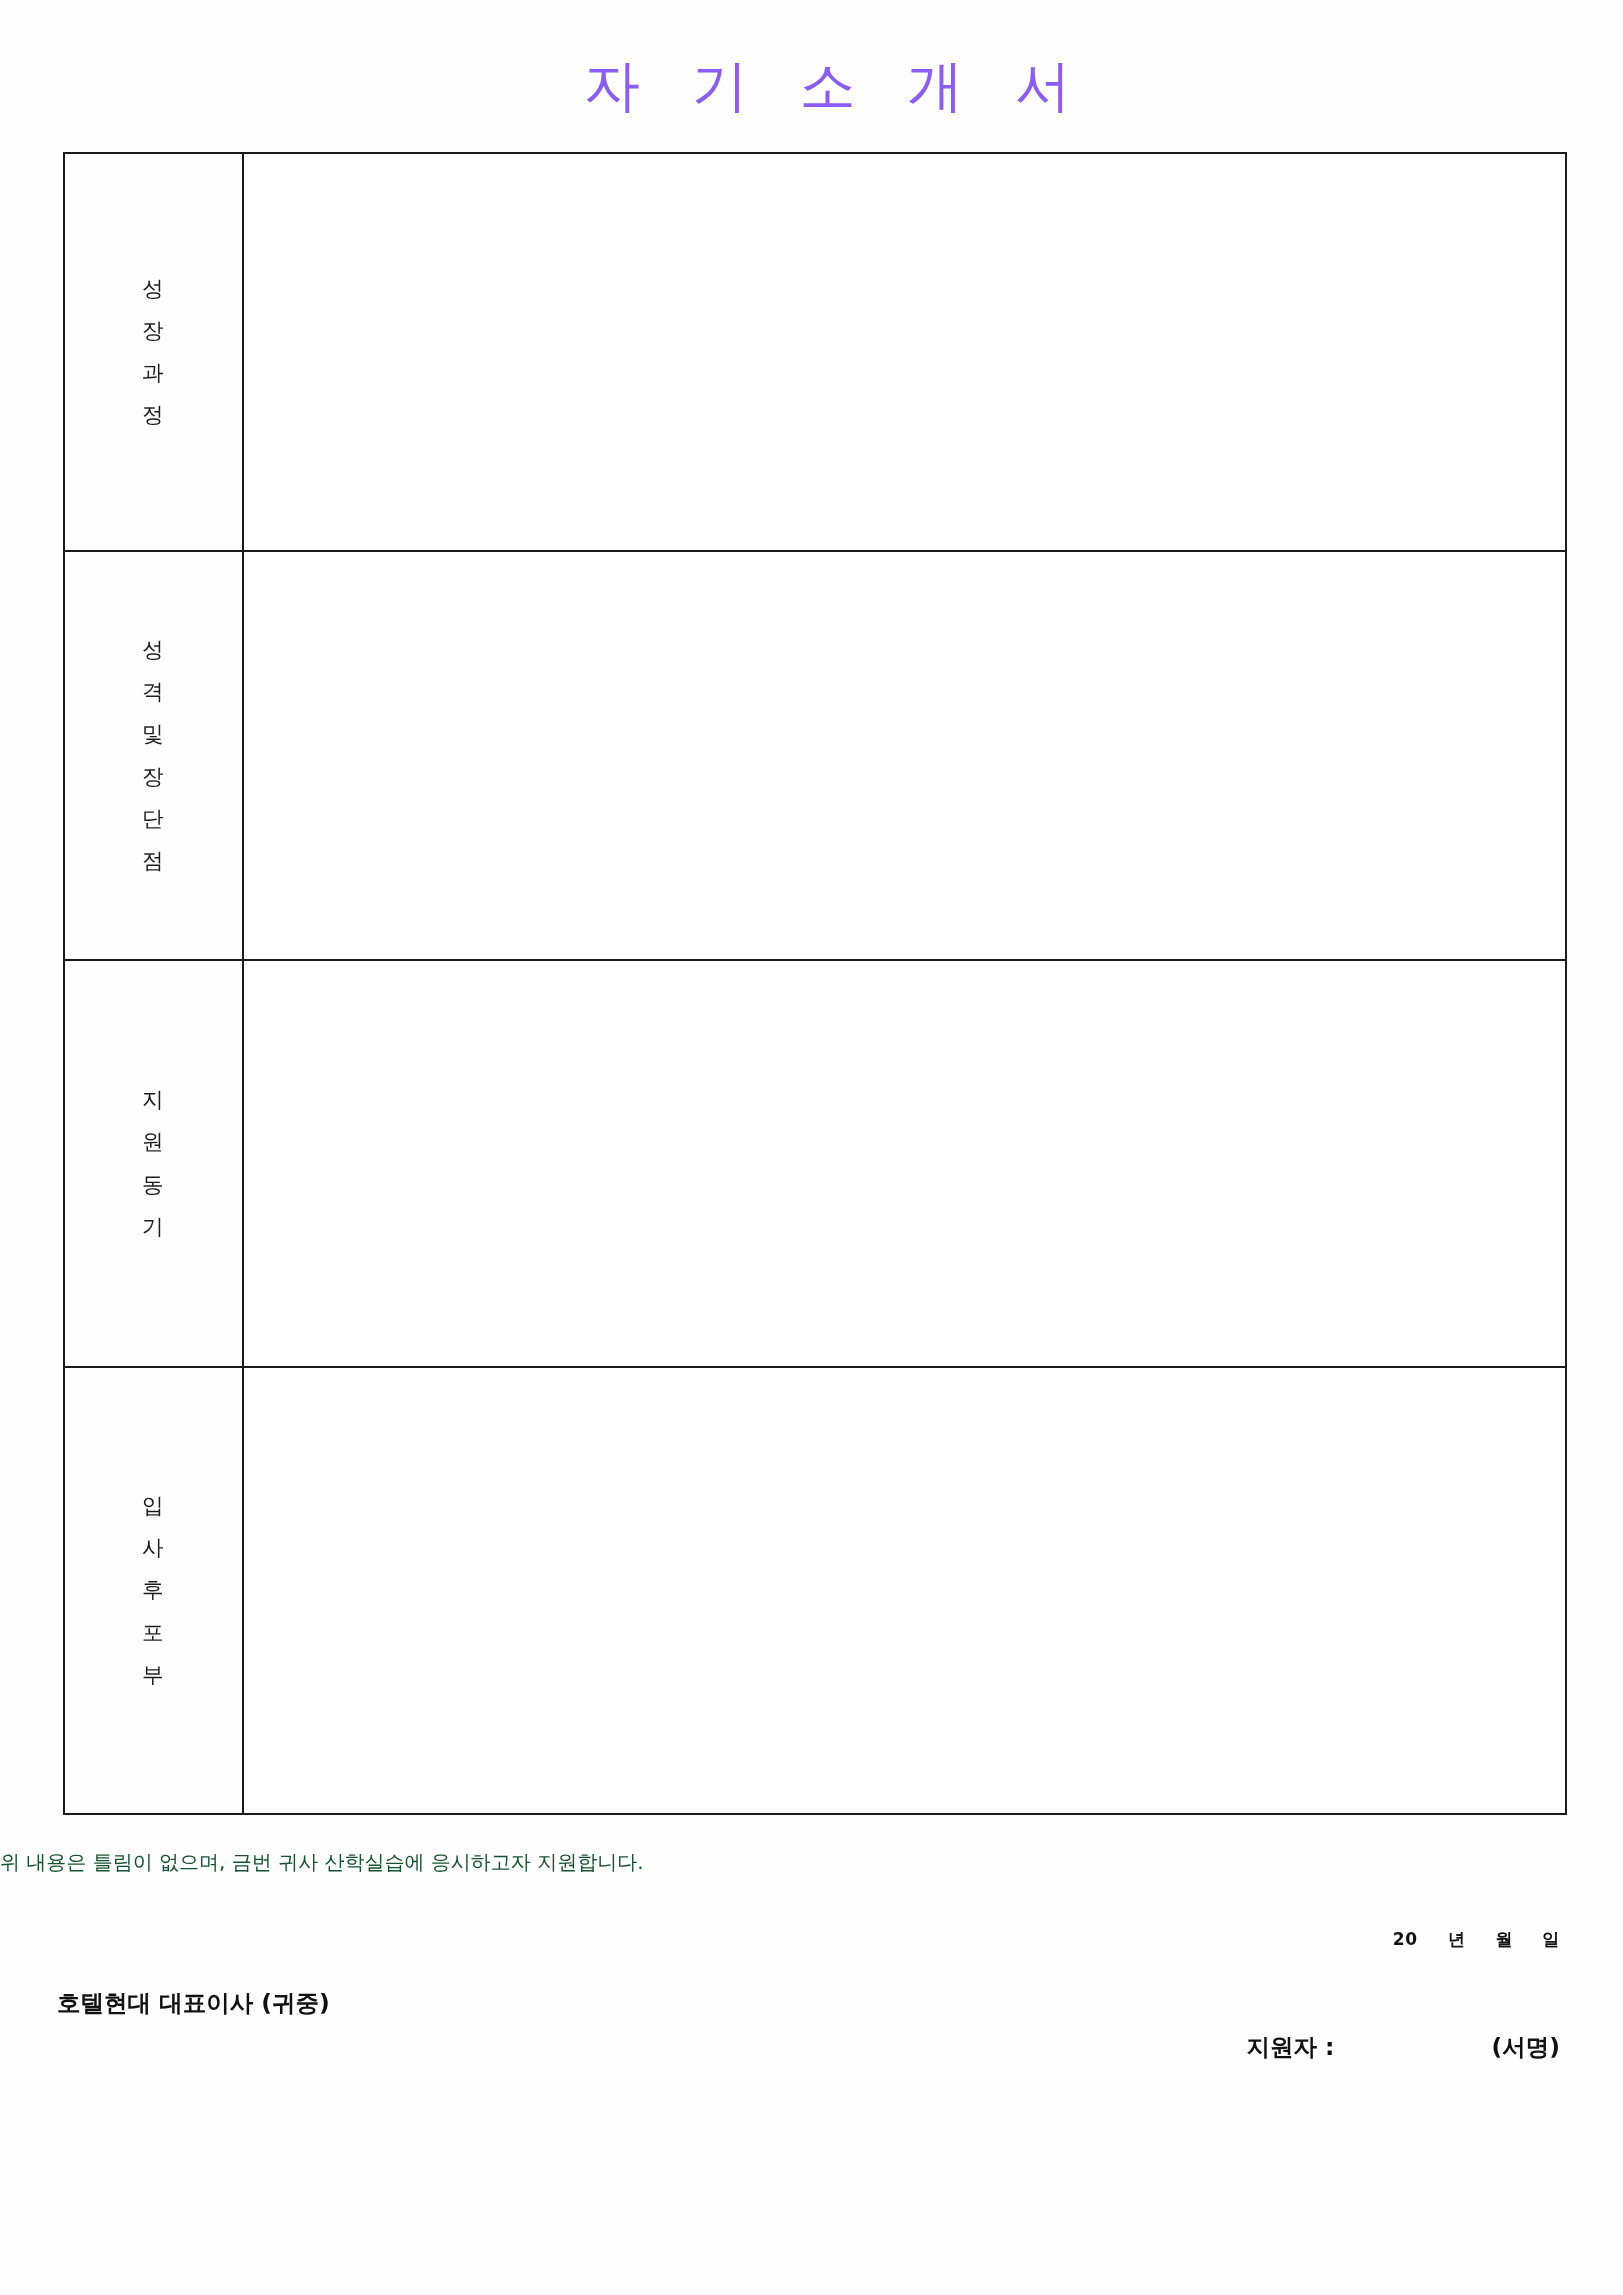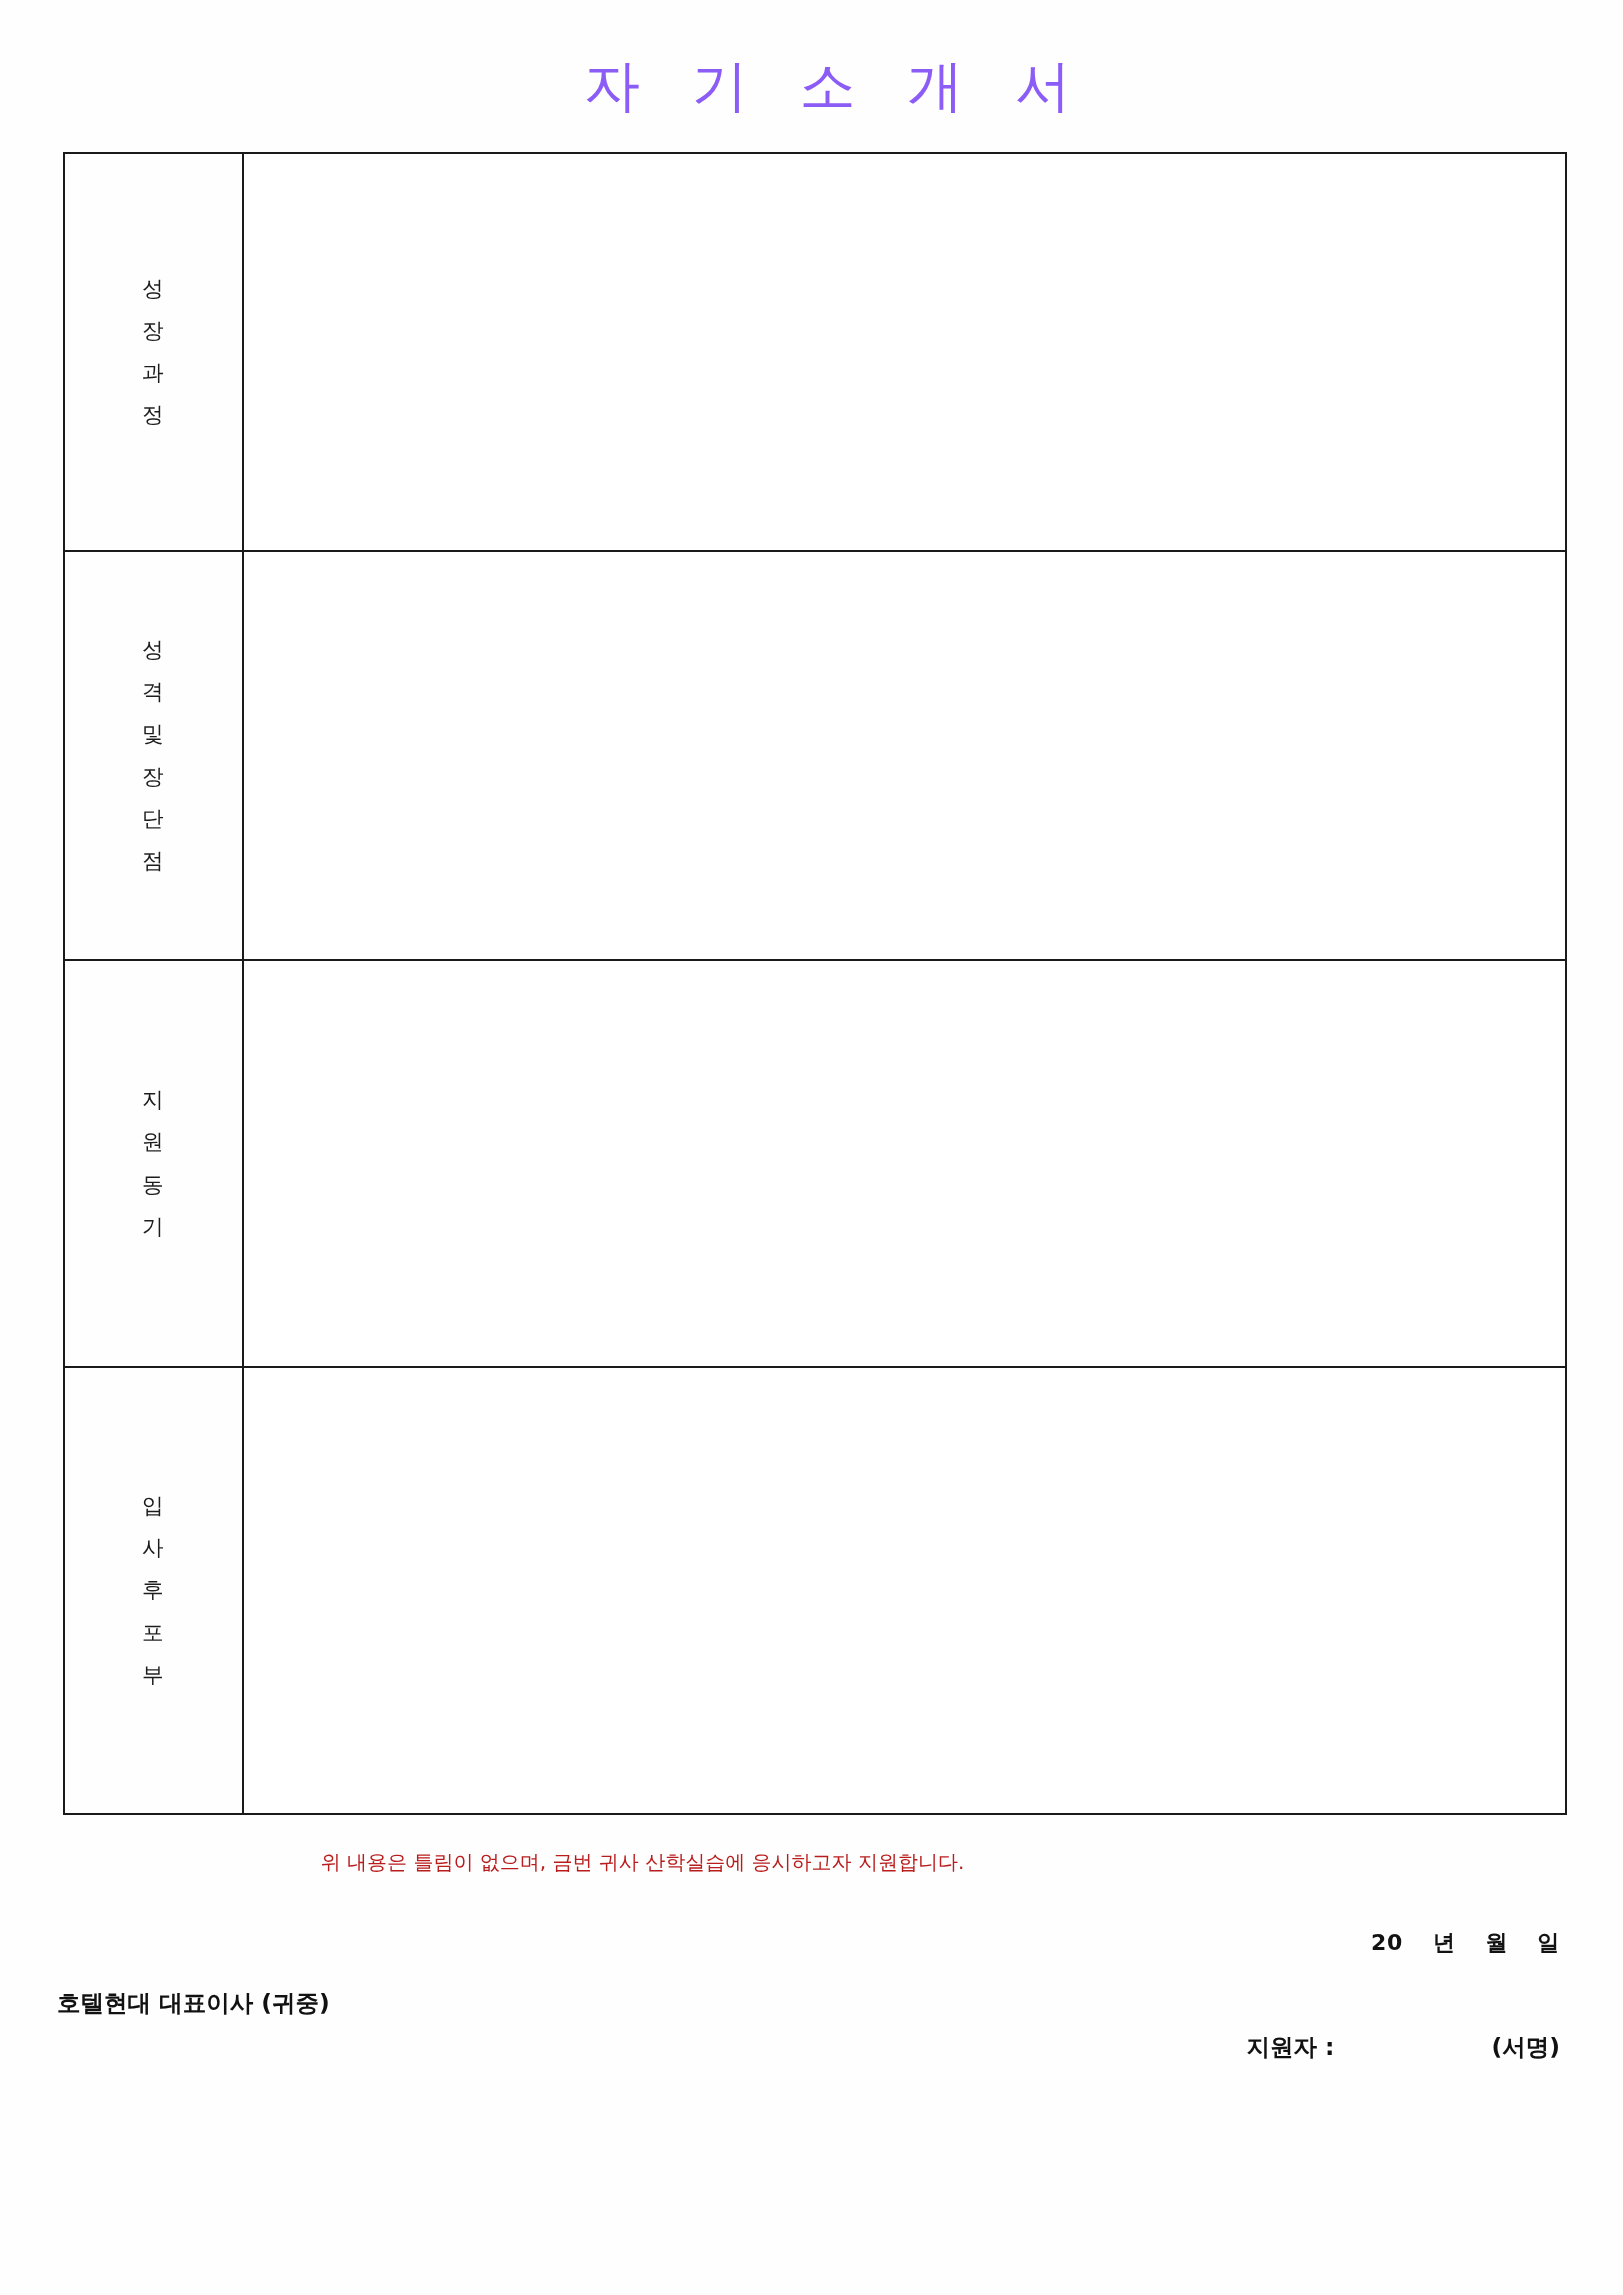--- a/index.html
+++ b/index.html
@@ -77,32 +77,31 @@
   .row-2 .label-cell, .row-2 .content-cell { height: 407px; }
   .row-3 .label-cell, .row-3 .content-cell { height: 405px; }
   .row-4 .label-cell, .row-4 .content-cell { height: 445px; }
 
   
   .statement {
     position: absolute;
     left: 0;
     top: 1849px;
     width: 1285px;
-    text-align: center;
     font-size: 20px;
     letter-spacing: 0px;
-    color: #b91c1c;
+    color: #14532d;
   }
 
   
   .date-line {
     position: absolute;
     right: 63px;
     top: 1928px;
-    font-size: 22px;
+    font-size: 17px;
     font-weight: bold;
     color: #121212;
     letter-spacing: 0.7px;
     white-space: nowrap;
   }
   .date-line .dl-seg { display: inline-block; }
   .date-line .gap-a { display: inline-block; width: 30px; }
   .date-line .gap-b { display: inline-block; width: 30px; }
   .date-line .gap-c { display: inline-block; width: 29px; }
 

